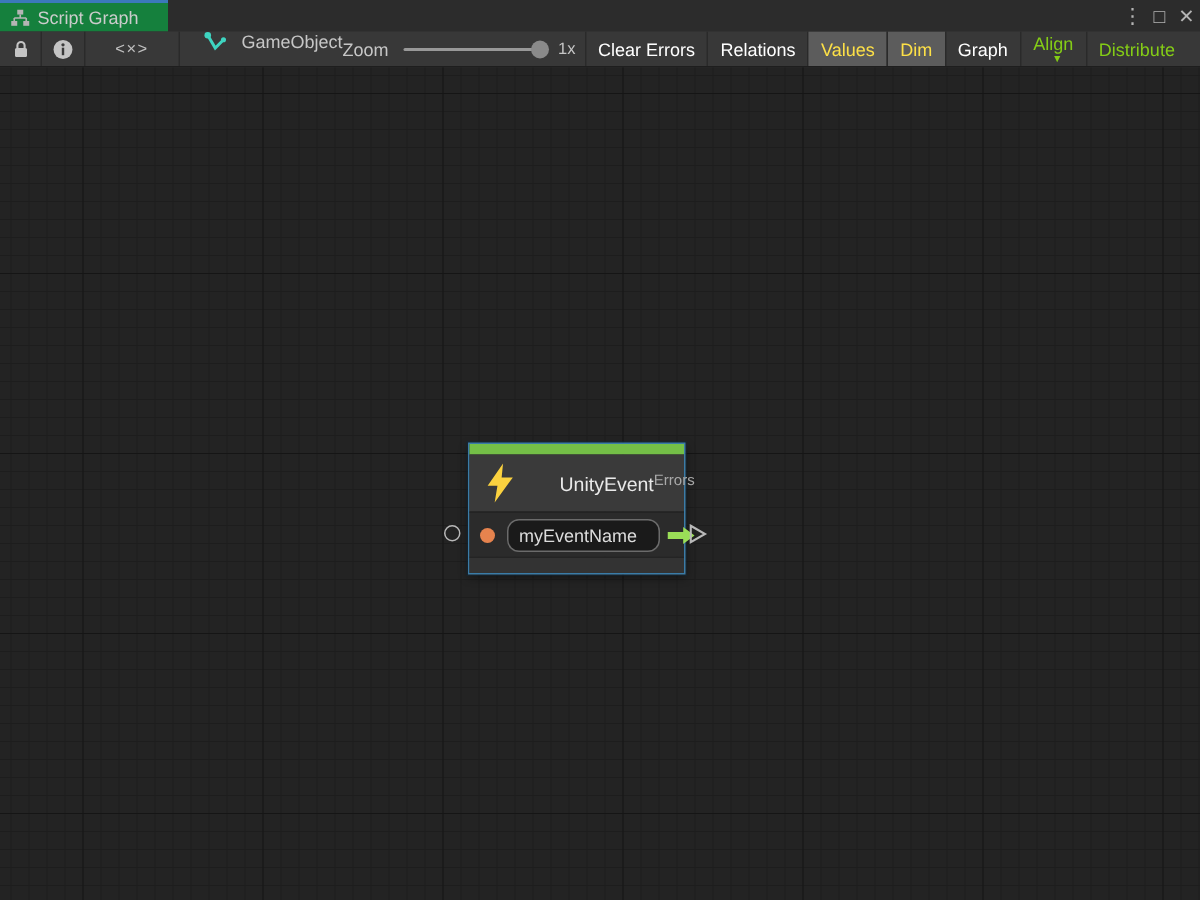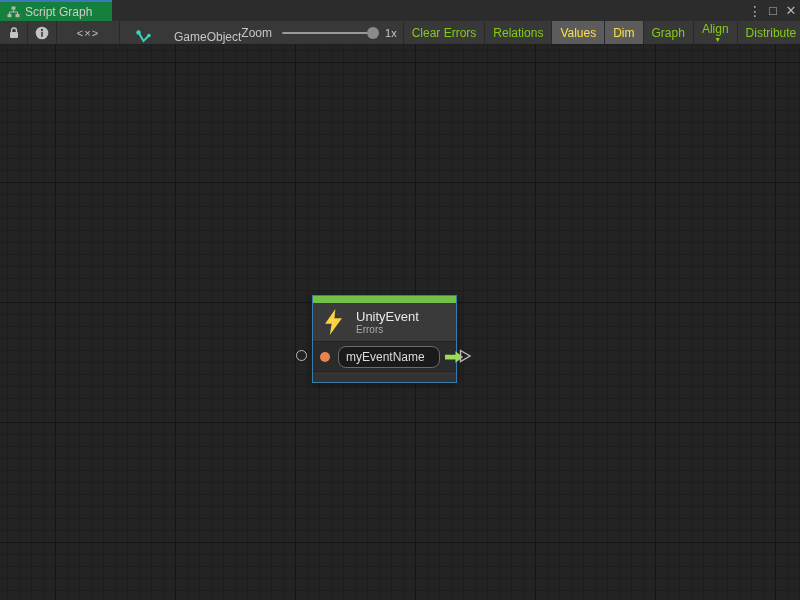--- a/index.html
+++ b/index.html
@@ -31,27 +31,27 @@
 
   
   .toolbar {
     position: absolute; top: 21px; left: 0; width: 800px; height: 24px;
     background: #383838; border-bottom: 1px solid #1e1e1e;
     display: flex; align-items: stretch; overflow: hidden;
   }
   .tb-sep { width: 1px; background: #2a2a2a; height: 100%; flex: 0 0 auto; }
   .tb-btn {
     display: flex; align-items: center; justify-content: center;
-    color: #84cc16; font-size: 12px; white-space: nowrap; cursor: default;
+    color: #ffffff; font-size: 12px; white-space: nowrap; cursor: default;
     flex: 0 0 auto;
   }
   .icon-btn-lock { width: 27px; }
   .icon-btn-info { width: 28px; }
   .code-btn { width: 62px; font-size: 11px; letter-spacing: 1px; color: #c0c0c0; }
-  .go-group { display: flex; align-items: flex-end; gap: 23px; padding-left: 16px; flex: 0 0 auto; }
+  .go-group { display: flex; align-items: flex-start; gap: 10px; padding-left: 16px; flex: 0 0 auto; }
   .go-label { font-size: 12px; color: #c6c6c6; }
   .zoom-group { display: flex; align-items: center; flex: 0 0 auto; }
   .zoom-label { font-size: 12px; color: #c6c6c6; margin-right: 10px; }
   .zoom-slider { position: relative; width: 96px; height: 24px; flex: 0 0 auto; }
   .zoom-track { position: absolute; left: 0; right: 0; top: 11px; height: 2px; background: #999999; border-radius: 1px; }
   .zoom-handle { position: absolute; right: -1px; top: 6px; width: 12px; height: 12px; border-radius: 50%; background: #8a8a8a; }
   .zoom-value { font-size: 11px; color: #c6c6c6; margin-left: 7px; margin-right: 6px; }
   .text-btn { padding: 0 8px; }
   .text-btn.active { background: #5c5c5c; color: #fde047; }
   .text-btn.disabled { color: #84cc16; flex-direction: column; }
@@ -75,21 +75,21 @@
     position: absolute; left: 312px; top: 250px; width: 145px; height: 88px;
     border: 1px solid #3a7ca8;
     box-shadow: 0 0 0 1px rgba(20,40,55,0.55), 0 2px 6px rgba(0,0,0,0.45);
     display: flex; flex-direction: column; cursor: default;
   }
   .node-accent { height: 7px; background: #74bf47; flex: 0 0 auto; }
   .node-header {
     height: 38px; background: #3a3a3a; flex: 0 0 auto;
     display: flex; align-items: center; padding-left: 9px;
   }
-  .node-titles { margin-left: 11px; display: flex; flex-direction: column; }
+  .node-titles { margin-left: 28px; display: flex; flex-direction: row; }
   .node-title { font-size: 13px; color: #e9e9e9; line-height: 15px; }
   .node-subtitle { font-size: 10px; color: #a9a9a9; line-height: 12px; }
   .node-row {
     height: 30px; background: #2b2b2b; flex: 0 0 auto;
     border-top: 1px solid #232323;
     display: flex; align-items: center; padding-left: 7px;
   }
   .port-dot {
     width: 10px; height: 10px; border-radius: 50%;
     background: #e6834e; flex: 0 0 auto;

